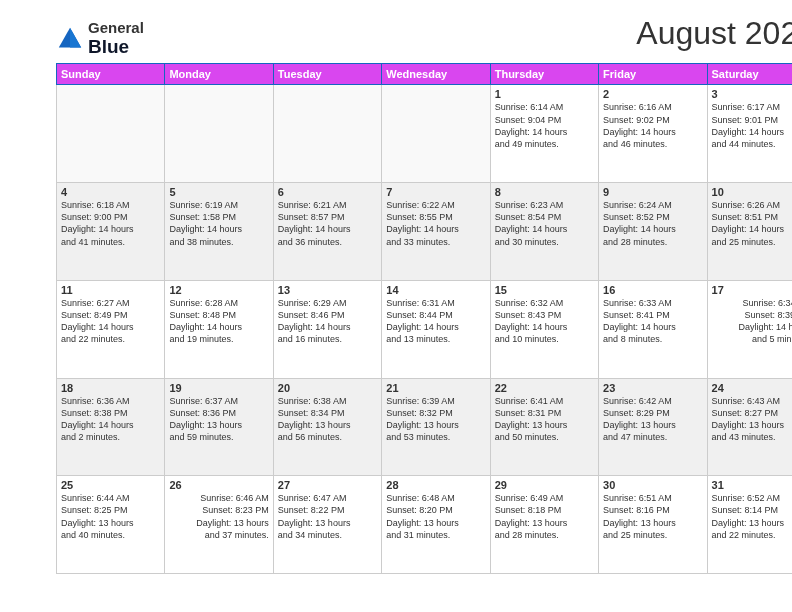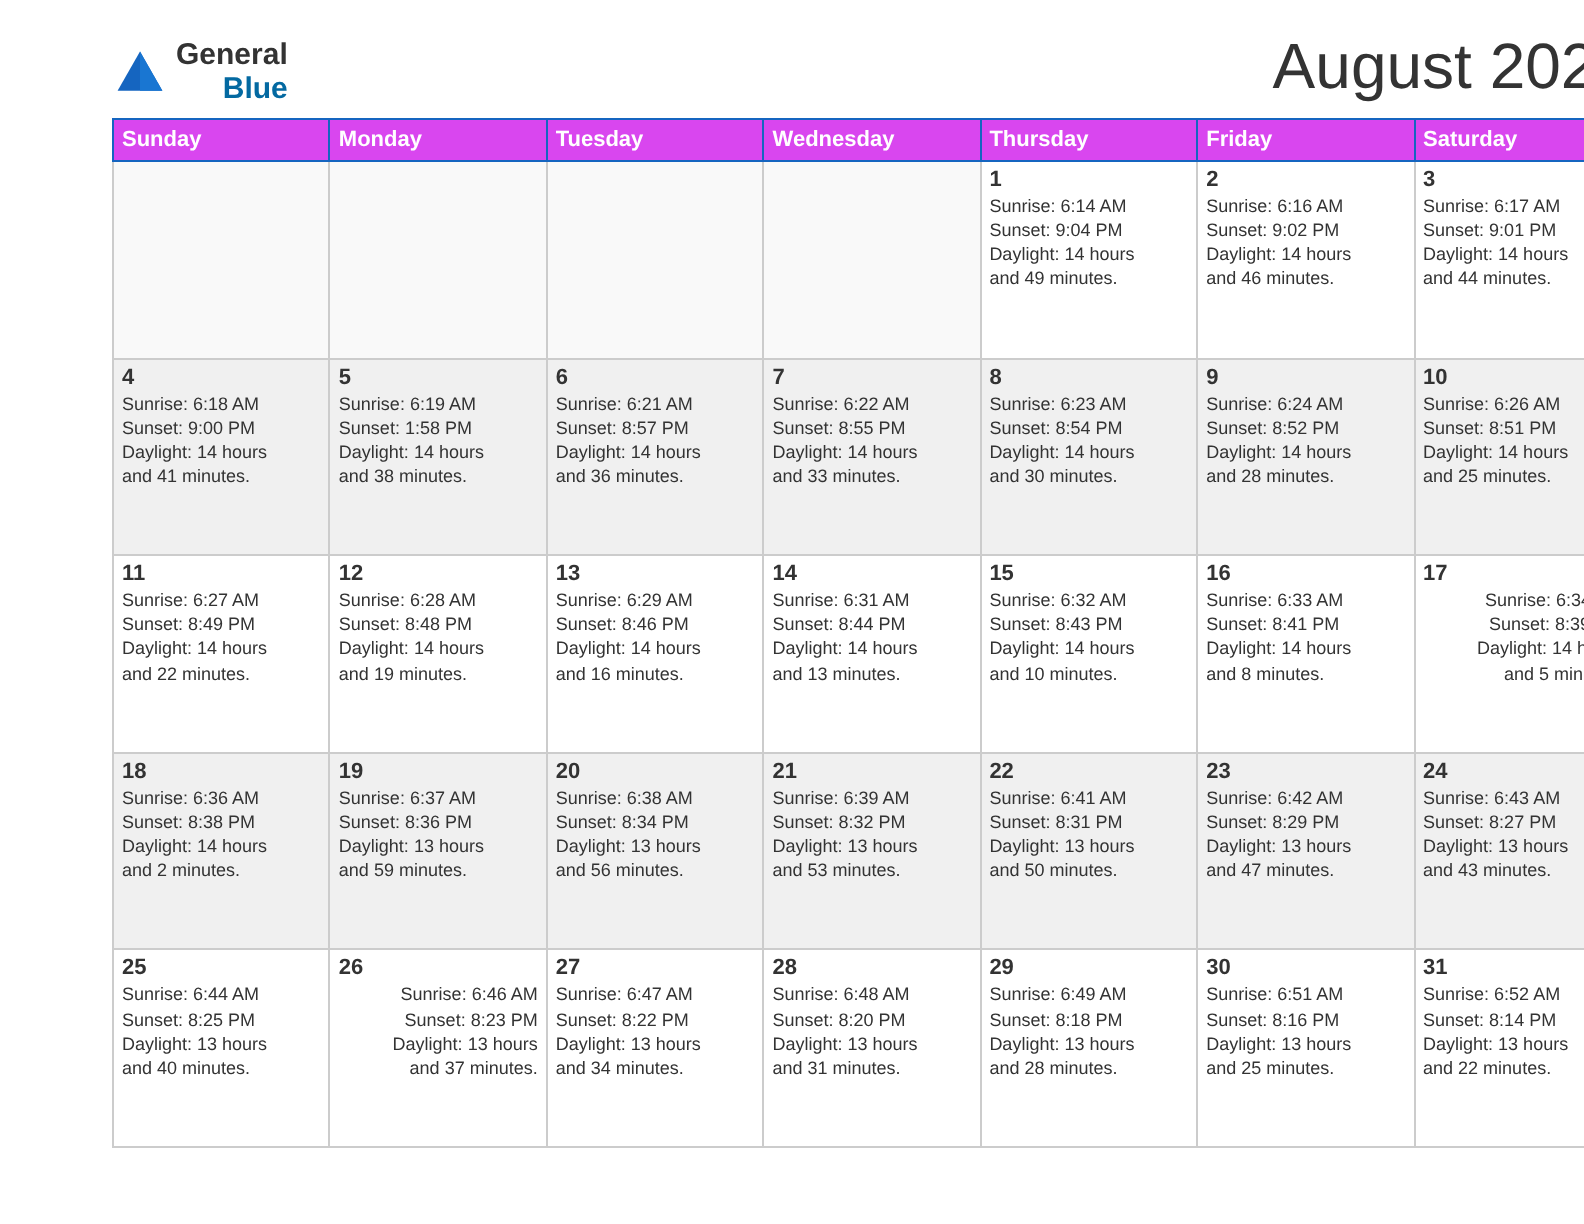--- a/index.html
+++ b/index.html
@@ -33,24 +33,23 @@
       display: flex;
       flex-direction: column;
       line-height: 1.1;
     }
     .logo-general {
       font-size: 15px;
       font-weight: bold;
       color: #333;
     }
     .logo-blue {
-      font-size: 15px;
+      font-size: 19px;
       font-weight: bold;
-      color: #0369a1;
-      text-align: right;
+      color: #0f172a;
     }
     .logo-icon {
       width: 28px;
       height: 28px;
       margin-right: 4px;
     }
     .title-block {
       text-align: right;
     }
     .main-title {

